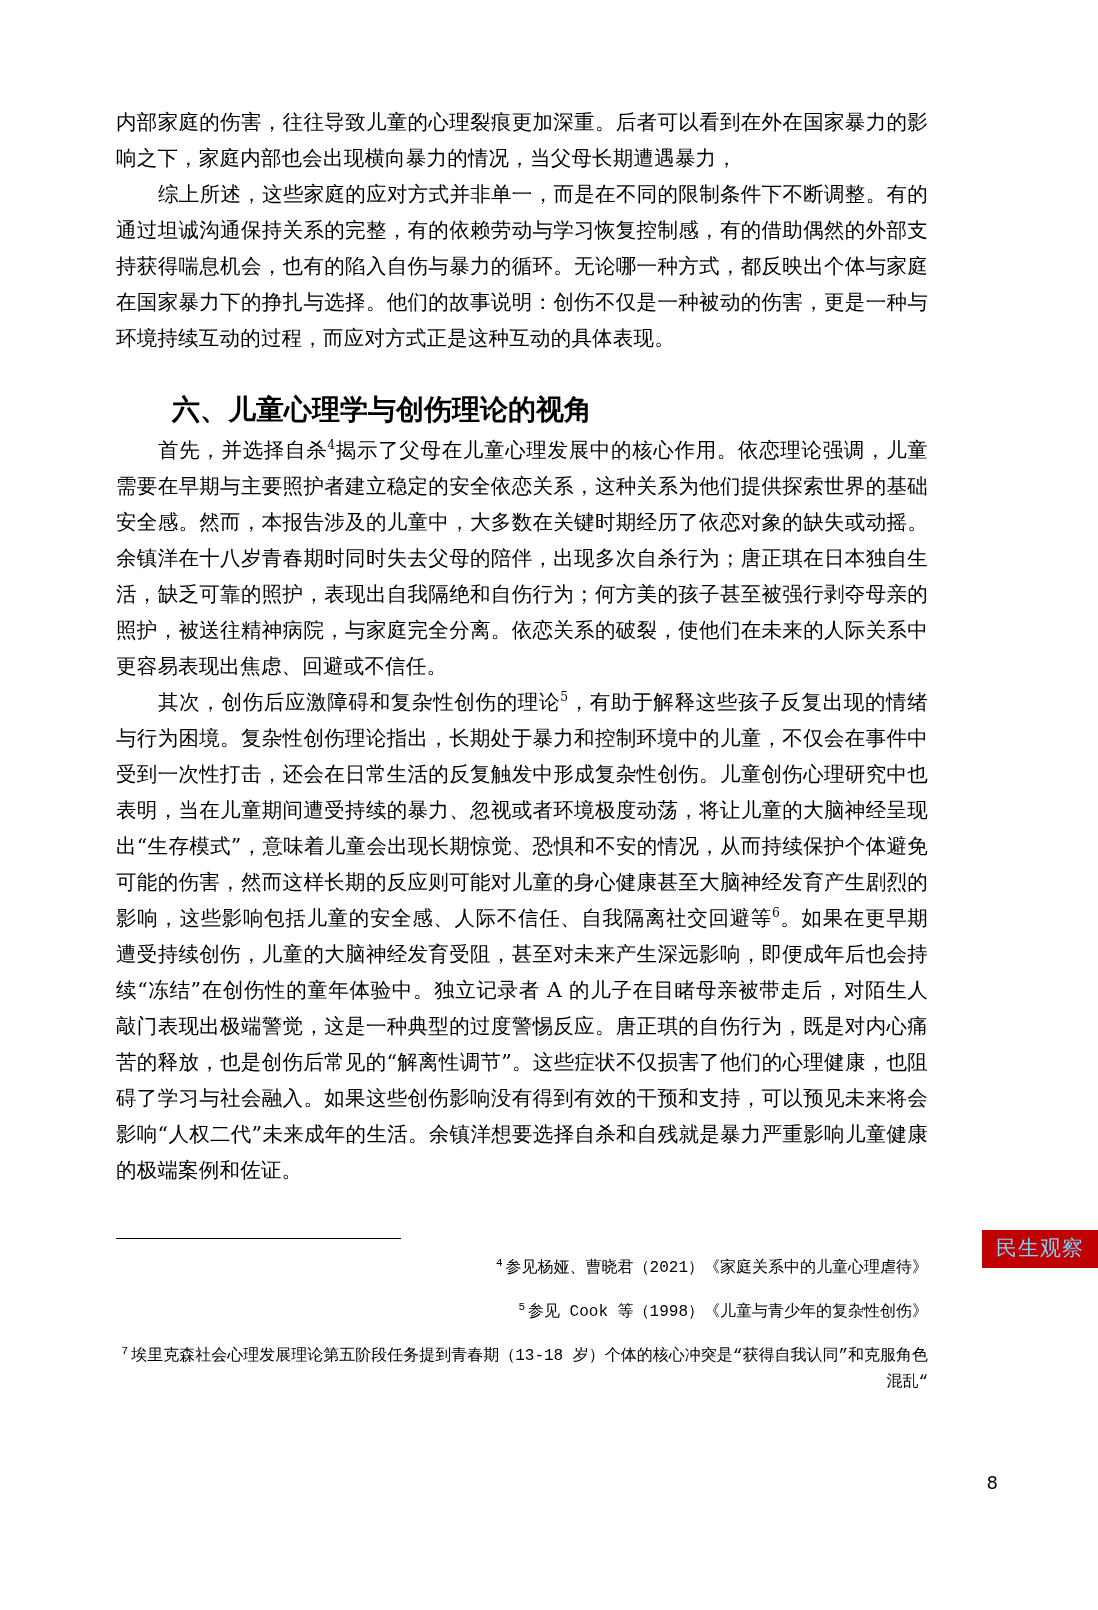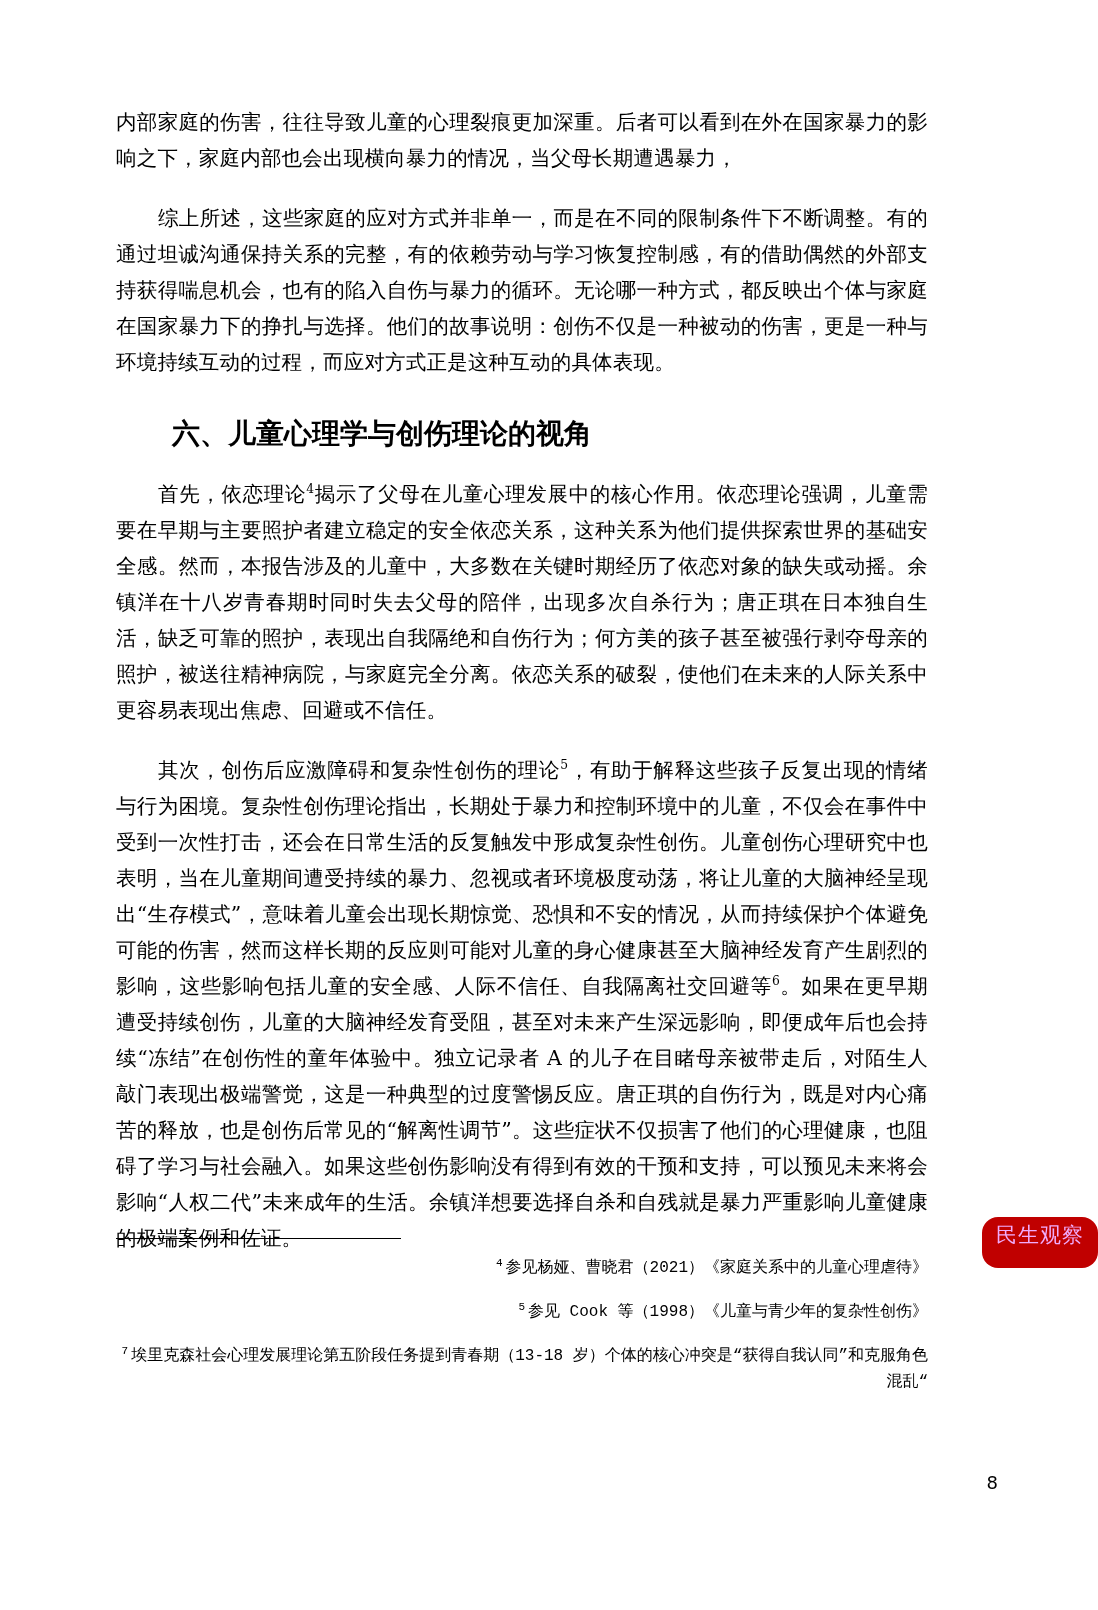--- a/index.html
+++ b/index.html
@@ -32,21 +32,20 @@
     margin: 0 0 0 0;
     font-size: 20.5px;
     line-height: 36px;
     text-align: justify;
     text-justify: inter-ideograph;
     letter-spacing: 0.2px;
     font-family: "DejaVu Serif", "Liberation Serif", serif;
   }
   p.indent {
     text-indent: 2.05em;
-    margin-top: 24px;
   }
   h2.section {
     font-size: 28px;
     line-height: 36px;
     font-weight: bold;
     margin: 36px 0 4px 0;
     text-indent: 2em;
     font-family: "DejaVu Serif", "Liberation Serif", serif;
   }
   sup {
@@ -84,44 +83,43 @@
     right: 108px;
     top: 1472px;
     font-size: 18px;
     font-family: "DejaVu Sans", "Liberation Sans", sans-serif;
   }
   .watermark {
     position: absolute;
     right: 8px;
     bottom: 8px;
     background: #c00000;
-    color: #f0abfc;
+    color: #7dd3fc;
     font-size: 21px;
     letter-spacing: 1px;
-    padding: 8px 14px 22px 14px;
+    padding: 8px 14px 9px 14px;
     font-family: "DejaVu Sans", "Liberation Sans", sans-serif;
     line-height: 1;
-    border-radius: 16px;
   }
 </style>
 </head>
 <body>
 
 <div class="page">
 
   <div class="content">
 
     <p class="body">内部家庭的伤害，往往导致儿童的心理裂痕更加深重。后者可以看到在外在国家暴力的影响之下，家庭内部也会出现横向暴力的情况，当父母长期遭遇暴力，</p>
 
     <p class="body indent">综上所述，这些家庭的应对方式并非单一，而是在不同的限制条件下不断调整。有的通过坦诚沟通保持关系的完整，有的依赖劳动与学习恢复控制感，有的借助偶然的外部支持获得喘息机会，也有的陷入自伤与暴力的循环。无论哪一种方式，都反映出个体与家庭在国家暴力下的挣扎与选择。他们的故事说明：创伤不仅是一种被动的伤害，更是一种与环境持续互动的过程，而应对方式正是这种互动的具体表现。</p>
 
     <h2 class="section">六、儿童心理学与创伤理论的视角</h2>
 
 
-    <p class="body indent"><span>首先，依恋理论</span><sup>4</sup><span>揭示了父母在儿童心理发展中的核心作用。依恋理论强调，儿童需要在早期与主要照护者建立稳定的安全依恋关系，这种关系为他们提供探索世界的基础安全感。然而，本报告涉及的儿童中，大多数在关键时期经历了依恋对象的缺失或动摇。余镇洋在十八岁青春期时同时失去父母的陪伴，出现多次自杀行为；唐正琪在日本独自生活，缺乏可靠的照护，表现出自我隔绝和自伤行为；何方美的孩子甚至被强行剥夺母亲的照护，被送往精神病院，与家庭完全分离。依恋关系的破裂，使他们在未来的人际关系中更容易表现出焦虑、回避或不信任。</span></p>
+    <p class="body indent"><span>首先，并选择自杀</span><sup>4</sup><span>揭示了父母在儿童心理发展中的核心作用。依恋理论强调，儿童需要在早期与主要照护者建立稳定的安全依恋关系，这种关系为他们提供探索世界的基础安全感。然而，本报告涉及的儿童中，大多数在关键时期经历了依恋对象的缺失或动摇。余镇洋在十八岁青春期时同时失去父母的陪伴，出现多次自杀行为；唐正琪在日本独自生活，缺乏可靠的照护，表现出自我隔绝和自伤行为；何方美的孩子甚至被强行剥夺母亲的照护，被送往精神病院，与家庭完全分离。依恋关系的破裂，使他们在未来的人际关系中更容易表现出焦虑、回避或不信任。</span></p>
 
     <p class="body indent"><span>其次，创伤后应激障碍和复杂性创伤的理论</span><sup>5</sup><span>，有助于解释这些孩子反复出现的情绪与行为困境。复杂性创伤理论指出，长期处于暴力和控制环境中的儿童，不仅会在事件中受到一次性打击，还会在日常生活的反复触发中形成复杂性创伤。儿童创伤心理研究中也表明，当在儿童期间遭受持续的暴力、忽视或者环境极度动荡，将让儿童的大脑神经呈现出“生存模式”，意味着儿童会出现长期惊觉、恐惧和不安的情况，从而持续保护个体避免可能的伤害，然而这样长期的反应则可能对儿童的身心健康甚至大脑神经发育产生剧烈的影响，这些影响包括儿童的安全感、人际不信任、自我隔离社交回避等</span><sup>6</sup><span>。如果在更早期遭受持续创伤，儿童的大脑神经发育受阻，甚至对未来产生深远影响，即便成年后也会持续“冻结”在创伤性的童年体验中。独立记录者 A 的儿子在目睹母亲被带走后，对陌生人敲门表现出极端警觉，这是一种典型的过度警惕反应。唐正琪的自伤行为，既是对内心痛苦的释放，也是创伤后常见的“解离性调节”。这些症状不仅损害了他们的心理健康，也阻碍了学习与社会融入。如果这些创伤影响没有得到有效的干预和支持，可以预见未来将会影响“人权二代”未来成年的生活。余镇洋想要选择自杀和自残就是暴力严重影响儿童健康的极端案例和佐证。</span></p>
 
 
   </div>
 
   <div class="footnotes">
     <div class="fn-rule"></div>
 
     <div class="fn">

